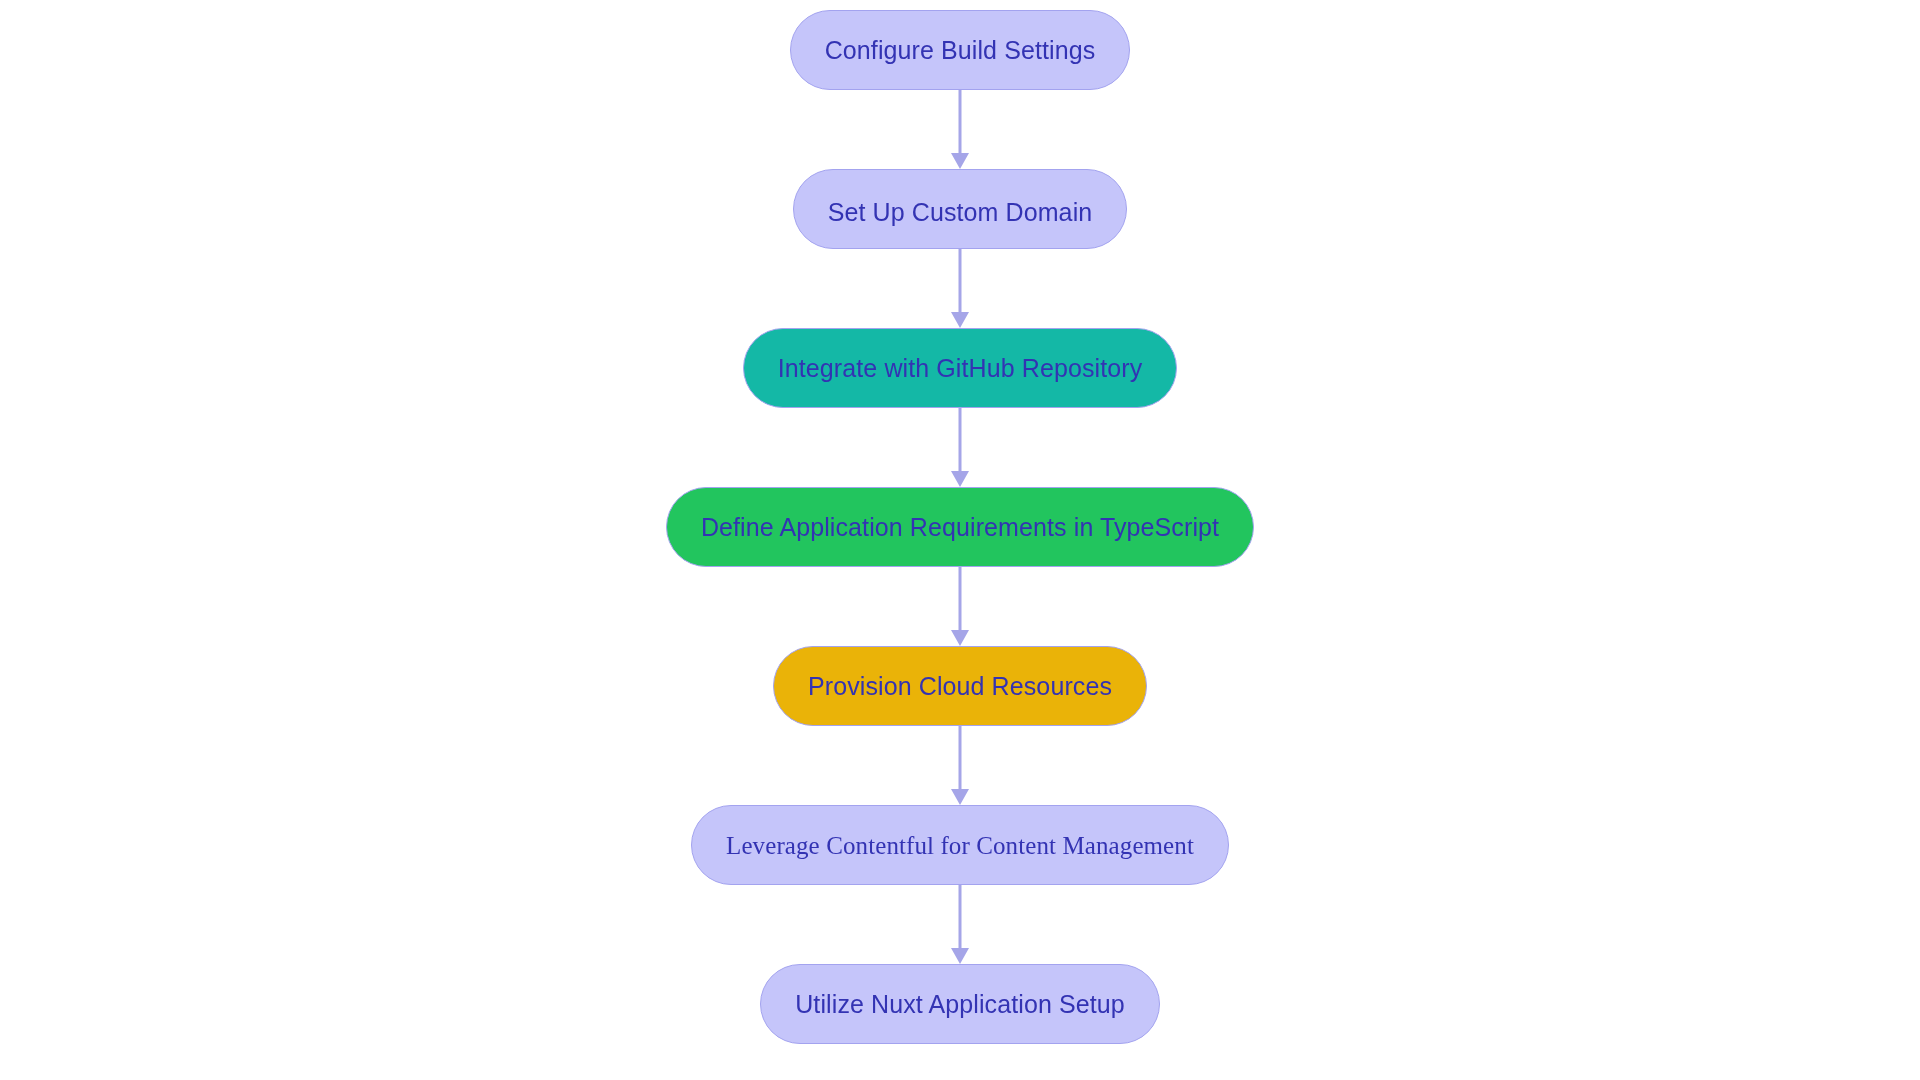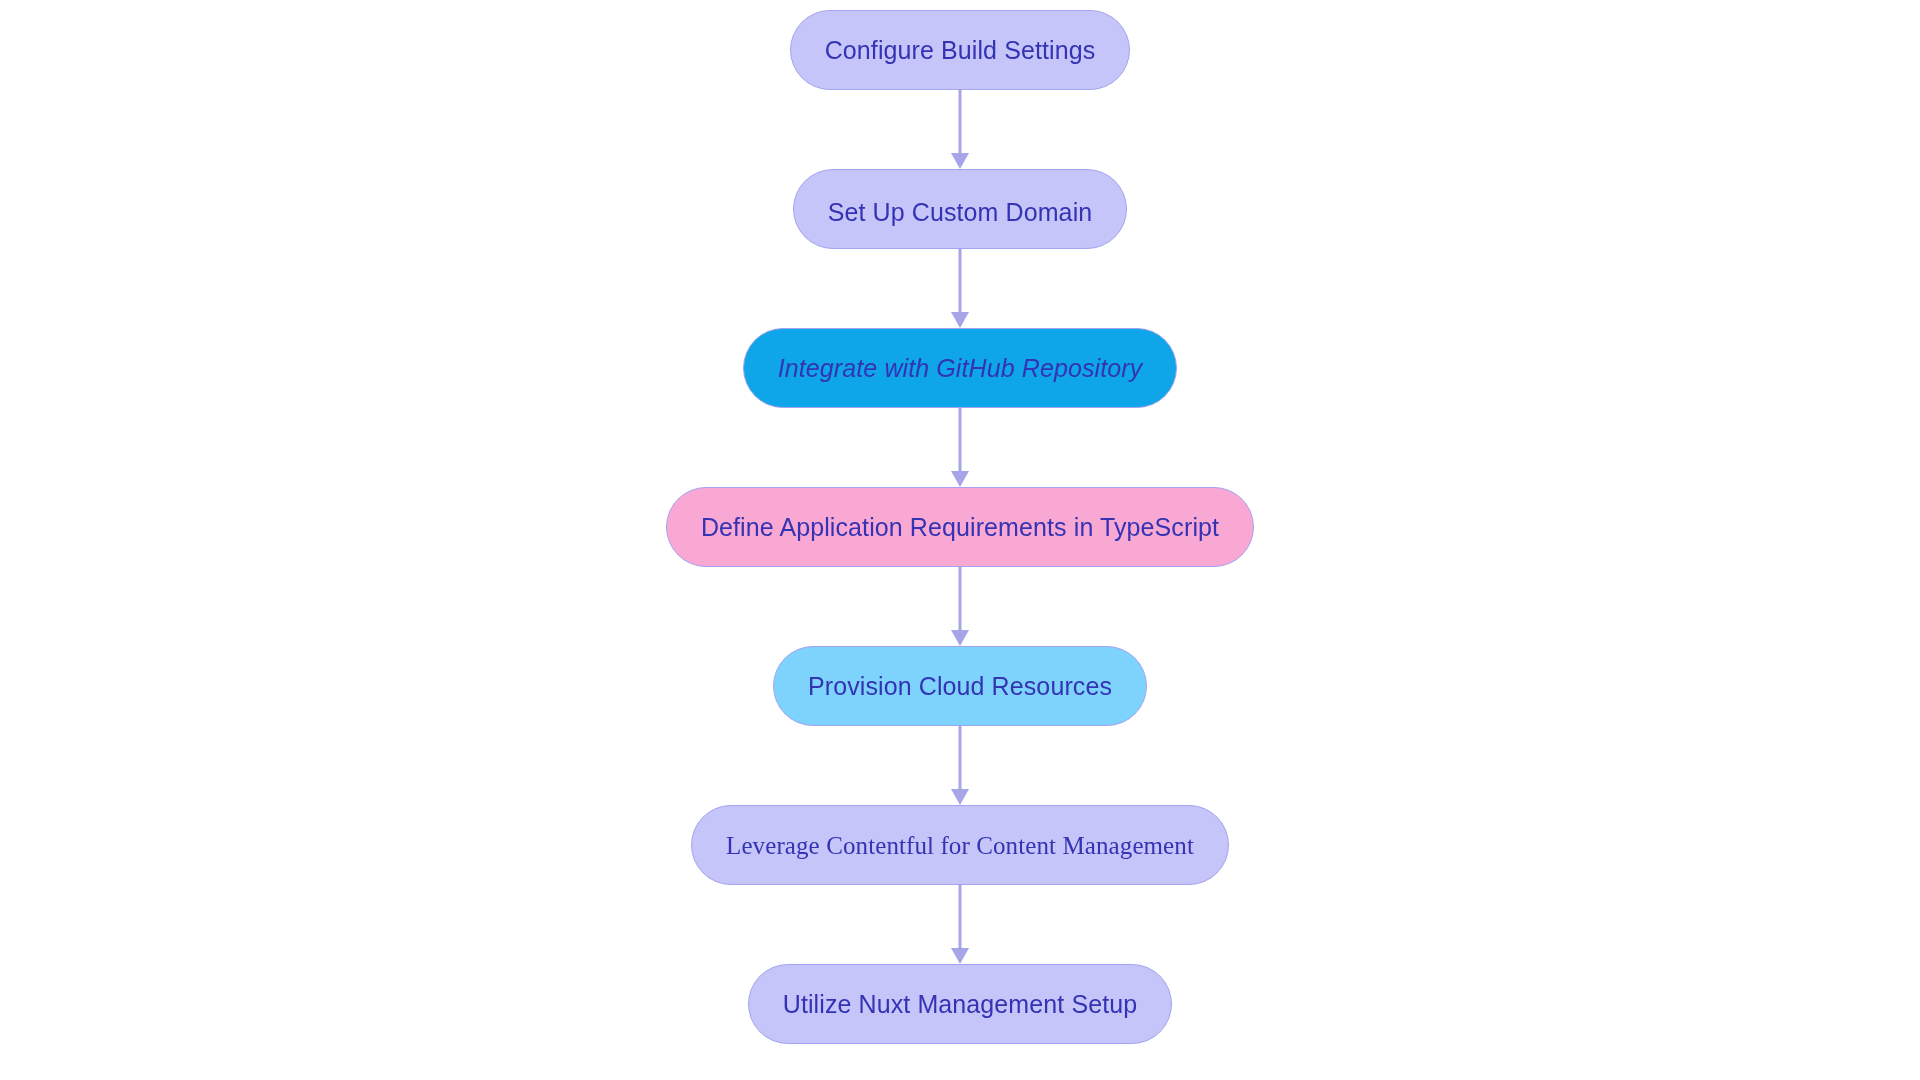--- a/index.html
+++ b/index.html
@@ -95,54 +95,54 @@
 
     <div class="node" style="background: rgb(197, 197, 250); border-color: rgb(163, 163, 239);">
       <span class="node-label" style="color: rgb(51, 51, 179); margin-top: 6px;">Set Up Custom Domain</span>
     </div>
 
     <div class="connector" style="height:79px;">
       <span class="connector-line" style="height: 63px; background: rgb(165, 165, 232);"></span>
       <span class="connector-head" style="border-top-color: rgb(165, 165, 232);"></span>
     </div>
 
-    <div class="node" style="background: #0ea5e9; border-color: rgb(163, 163, 239); font-style: italic;">
+    <div class="node" style="background: #14b8a6; border-color: rgb(163, 163, 239);">
       <span class="node-label" style="color: rgb(51, 51, 179);">Integrate with GitHub Repository</span>
     </div>
 
     <div class="connector" style="height:79px;">
       <span class="connector-line" style="height: 63px; background: rgb(165, 165, 232);"></span>
       <span class="connector-head" style="border-top-color: rgb(165, 165, 232);"></span>
     </div>
 
-    <div class="node" style="background: #f9a8d4; border-color: rgb(163, 163, 239);">
+    <div class="node" style="background: #22c55e; border-color: rgb(163, 163, 239);">
       <span class="node-label" style="color: rgb(51, 51, 179);">Define Application Requirements in TypeScript</span>
     </div>
 
     <div class="connector" style="height:79px;">
       <span class="connector-line" style="height: 63px; background: rgb(165, 165, 232);"></span>
       <span class="connector-head" style="border-top-color: rgb(165, 165, 232);"></span>
     </div>
 
-    <div class="node" style="background: #7dd3fc; border-color: rgb(163, 163, 239);">
+    <div class="node" style="background: #eab308; border-color: rgb(163, 163, 239);">
       <span class="node-label" style="color: rgb(51, 51, 179);">Provision Cloud Resources</span>
     </div>
 
     <div class="connector" style="height:79px;">
       <span class="connector-line" style="height: 63px; background: rgb(165, 165, 232);"></span>
       <span class="connector-head" style="border-top-color: rgb(165, 165, 232);"></span>
     </div>
 
     <div class="node" style="background: rgb(197, 197, 250); border-color: rgb(163, 163, 239); font-family: Liberation Serif, serif;">
       <span class="node-label" style="color: rgb(51, 51, 179);">Leverage Contentful for Content Management</span>
     </div>
 
     <div class="connector" style="height:79px;">
       <span class="connector-line" style="height: 63px; background: rgb(165, 165, 232);"></span>
       <span class="connector-head" style="border-top-color: rgb(165, 165, 232);"></span>
     </div>
 
     <div class="node" style="background: rgb(197, 197, 250); border-color: rgb(163, 163, 239);">
-      <span class="node-label" style="color: rgb(51, 51, 179);">Utilize Nuxt Management Setup</span>
+      <span class="node-label" style="color: rgb(51, 51, 179);">Utilize Nuxt Application Setup</span>
     </div>
 
   </div>
 </div>
 
 </body></html>

